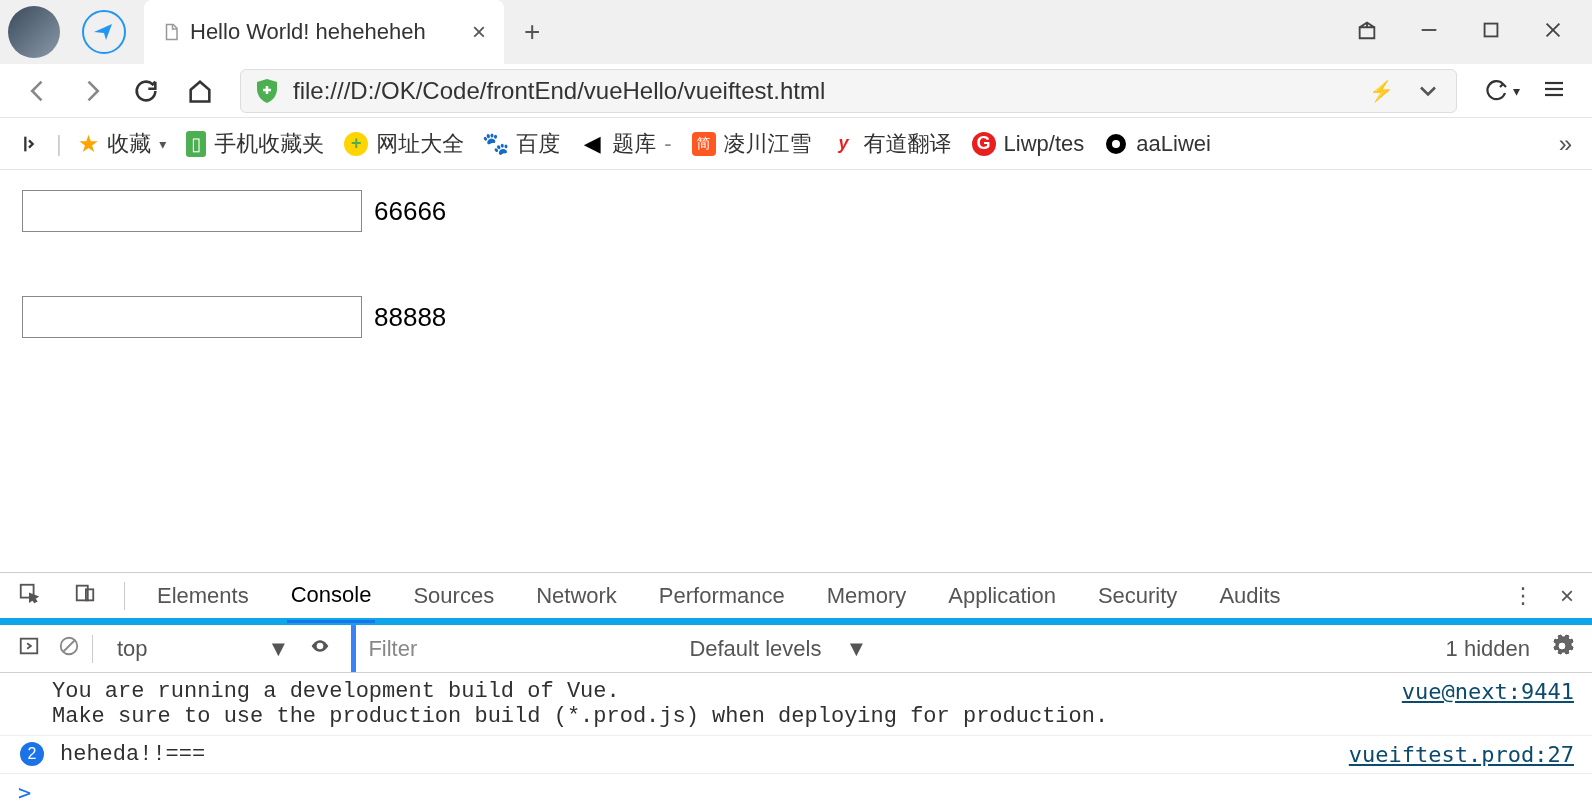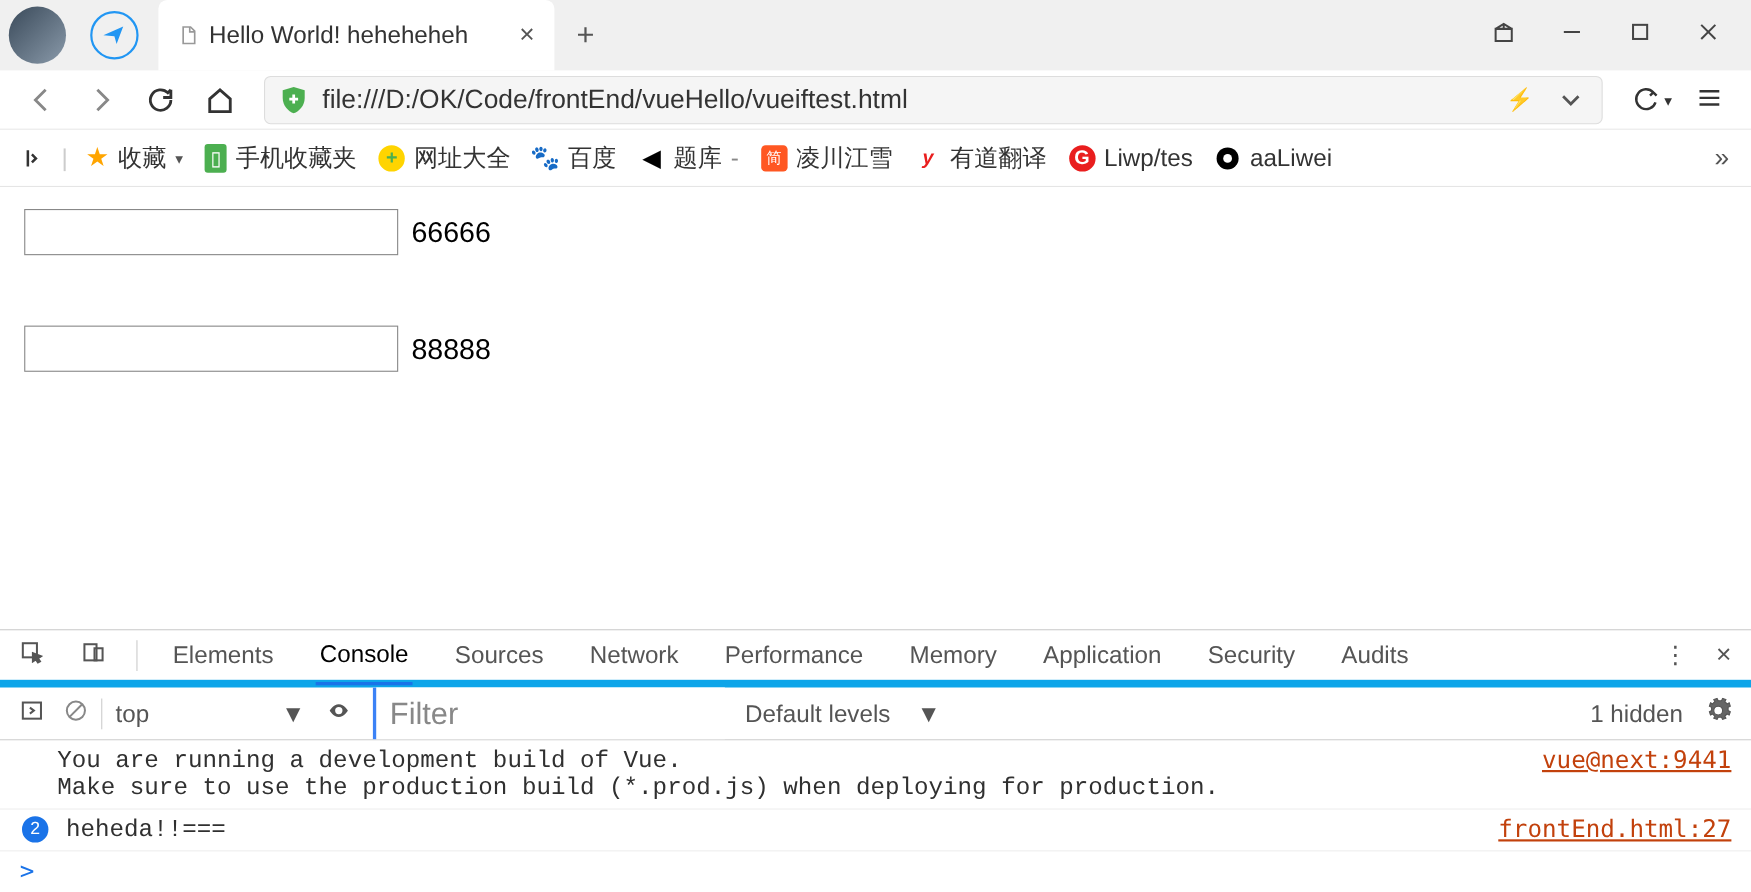--- a/index.html
+++ b/index.html
@@ -49,30 +49,30 @@
   
   .devtools { position: absolute; bottom: 0; left: 0; right: 0; border-top: 1px solid #ccc; background: #fff; }
   .dt-tabs { height: 52px; display: flex; align-items: center; padding: 0 18px; gap: 34px; border-bottom: 7px solid #0ea5e9; font-size: 22px; color: #555; }
   .dt-tabs .dt-icon svg { width: 22px; height: 22px; stroke: #555; fill: none; stroke-width: 2; }
   .dt-divider { width: 1px; height: 28px; background: #ccc; margin: 0 -6px; }
   .dt-tab { padding: 12px 4px; }
   .dt-tab.active { color: #000; border-bottom: 3px solid #1a73e8; margin-bottom: -2px; }
   .dt-tabs .dt-right { margin-left: auto; display: flex; gap: 26px; align-items: center; }
   
   .dt-toolbar { height: 48px; display: flex; align-items: center; padding: 0 18px; gap: 18px; border-bottom: 1px solid #d0d0d0; font-size: 22px; color: #555; }
-  .dt-toolbar .ctx { display: flex; align-items: flex-end; gap: 120px; }
-  .dt-toolbar input { border: none; background: #fff; border-left: 3px solid #3b82f6; height: 100%; padding: 0 12px; font-size: 28px; width: 320px; color: #701a75; }
+  .dt-toolbar .ctx { display: flex; align-items: flex-end; gap: 120px; margin-left: 12px; }
+  .dt-toolbar input { border: none; background: #fff; border-left: 5px solid #3b82f6; height: 100%; padding: 0 12px; font-size: 22px; width: 320px; color: #701a75; }
   .dt-toolbar input::placeholder { color: #888; }
   .dt-toolbar .levels { display: flex; align-items: center; gap: 24px; }
   .dt-toolbar .right { margin-left: auto; display: flex; align-items: center; gap: 20px; }
   .gear svg { width: 24px; height: 24px; stroke: #555; fill: #555; }
   
   .dt-console { font-family: "Consolas", "Courier New", monospace; font-size: 22px; color: #303030; }
   .dt-msg { display: flex; align-items: flex-start; padding: 6px 18px 6px 52px; position: relative; gap: 20px; }
-  .dt-msg .src { margin-left: auto; color: #c2410c; text-decoration: underline; white-space: nowrap; font-family: "Consolas", monospace; }
+  .dt-msg .src { margin-left: auto; color: #0c4a6e; text-decoration: underline; white-space: nowrap; font-family: "Consolas", monospace; }
   .dt-msg .count { position: absolute; left: 20px; top: 6px; width: 24px; height: 24px; border-radius: 50%; background: #1a73e8; color: #fff; font-size: 16px; display: flex; align-items: center; justify-content: center; font-family: Arial; }
   .dt-msg.with-count { padding-left: 60px; border-top: 1px solid #eee; }
   .dt-msg pre { white-space: pre-wrap; font-family: inherit; }
   .dt-prompt { padding: 6px 18px; color: #1a73e8; font-family: "Consolas", monospace; border-top: 1px solid #eee; }
 </style>
 </head>
 <body>
 
 <div class="tab-bar">
   <div class="avatar"></div>
@@ -281,17 +281,17 @@
 
   <div class="dt-console">
     <div class="dt-msg">
       <pre>You are running a development build of Vue.
 Make sure to use the production build (*.prod.js) when deploying for production.</pre>
       <span class="src">vue@next:9441</span>
     </div>
     <div class="dt-msg with-count">
       <span class="count">2</span>
       <pre>heheda!!===</pre>
-      <span class="src">frontEnd.html:27</span>
+      <span class="src">vueiftest.prod:27</span>
     </div>
     <div class="dt-prompt">&gt;</div>
   </div>
 </div>
 
 </body></html>

